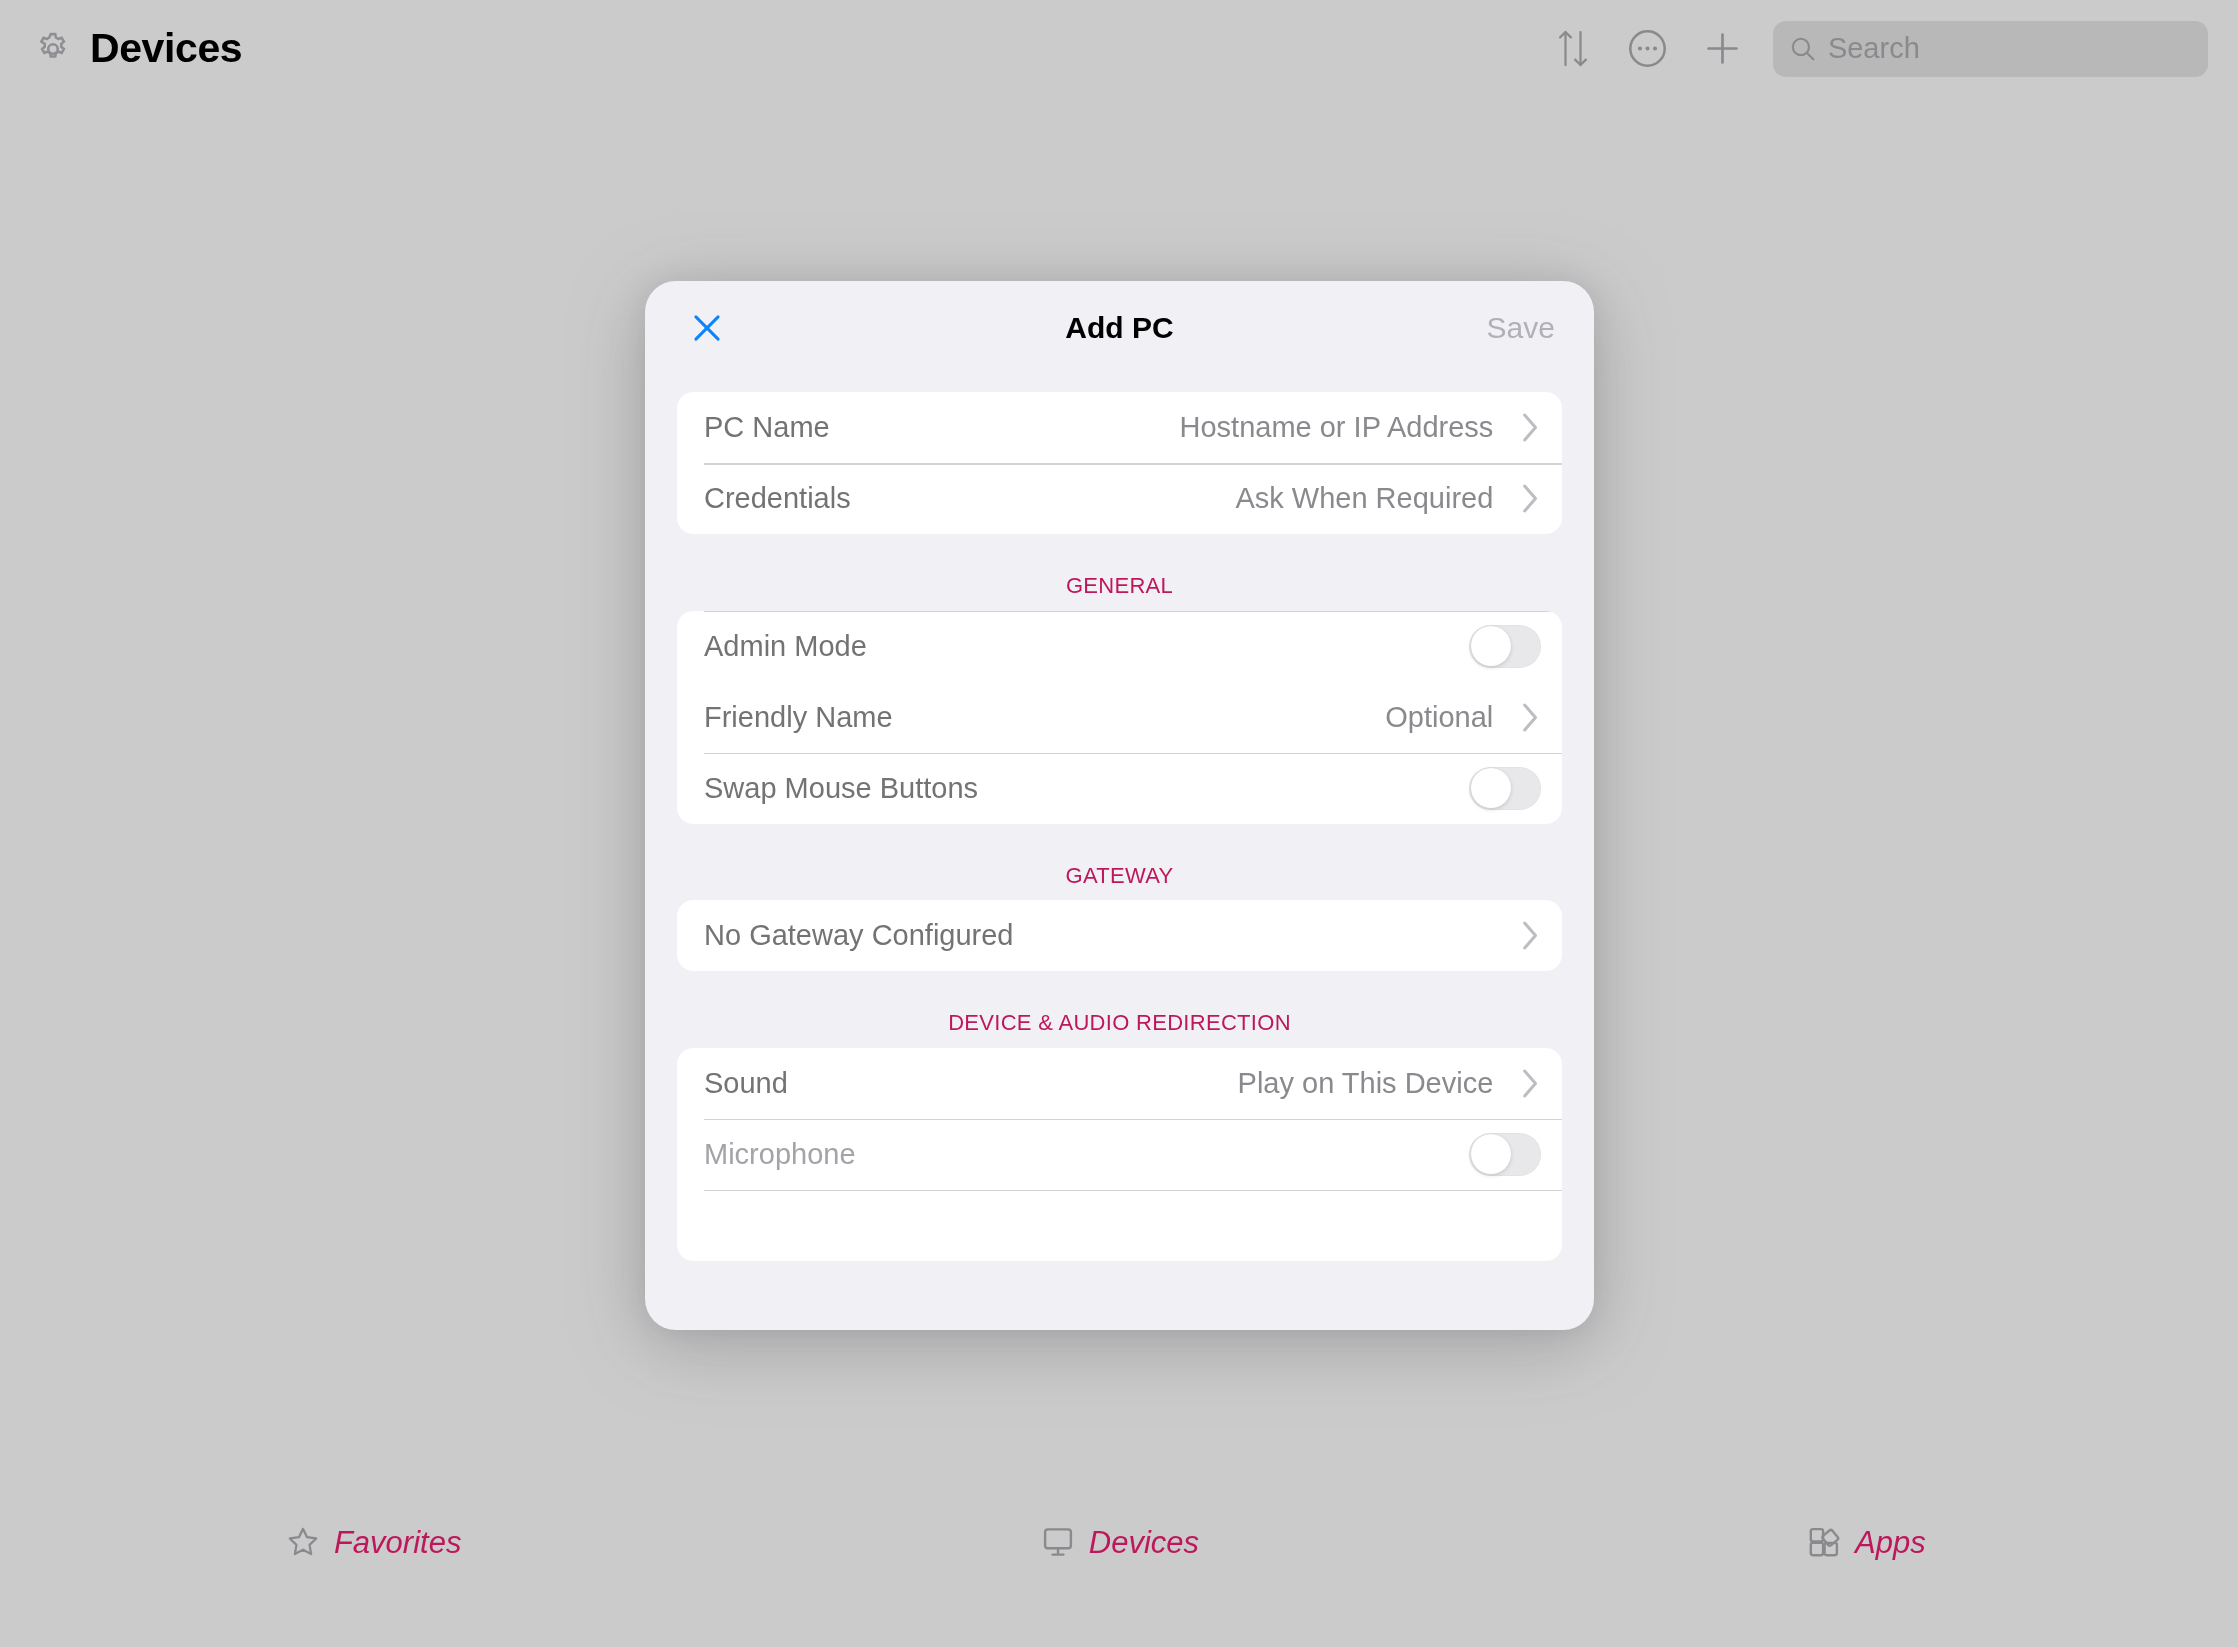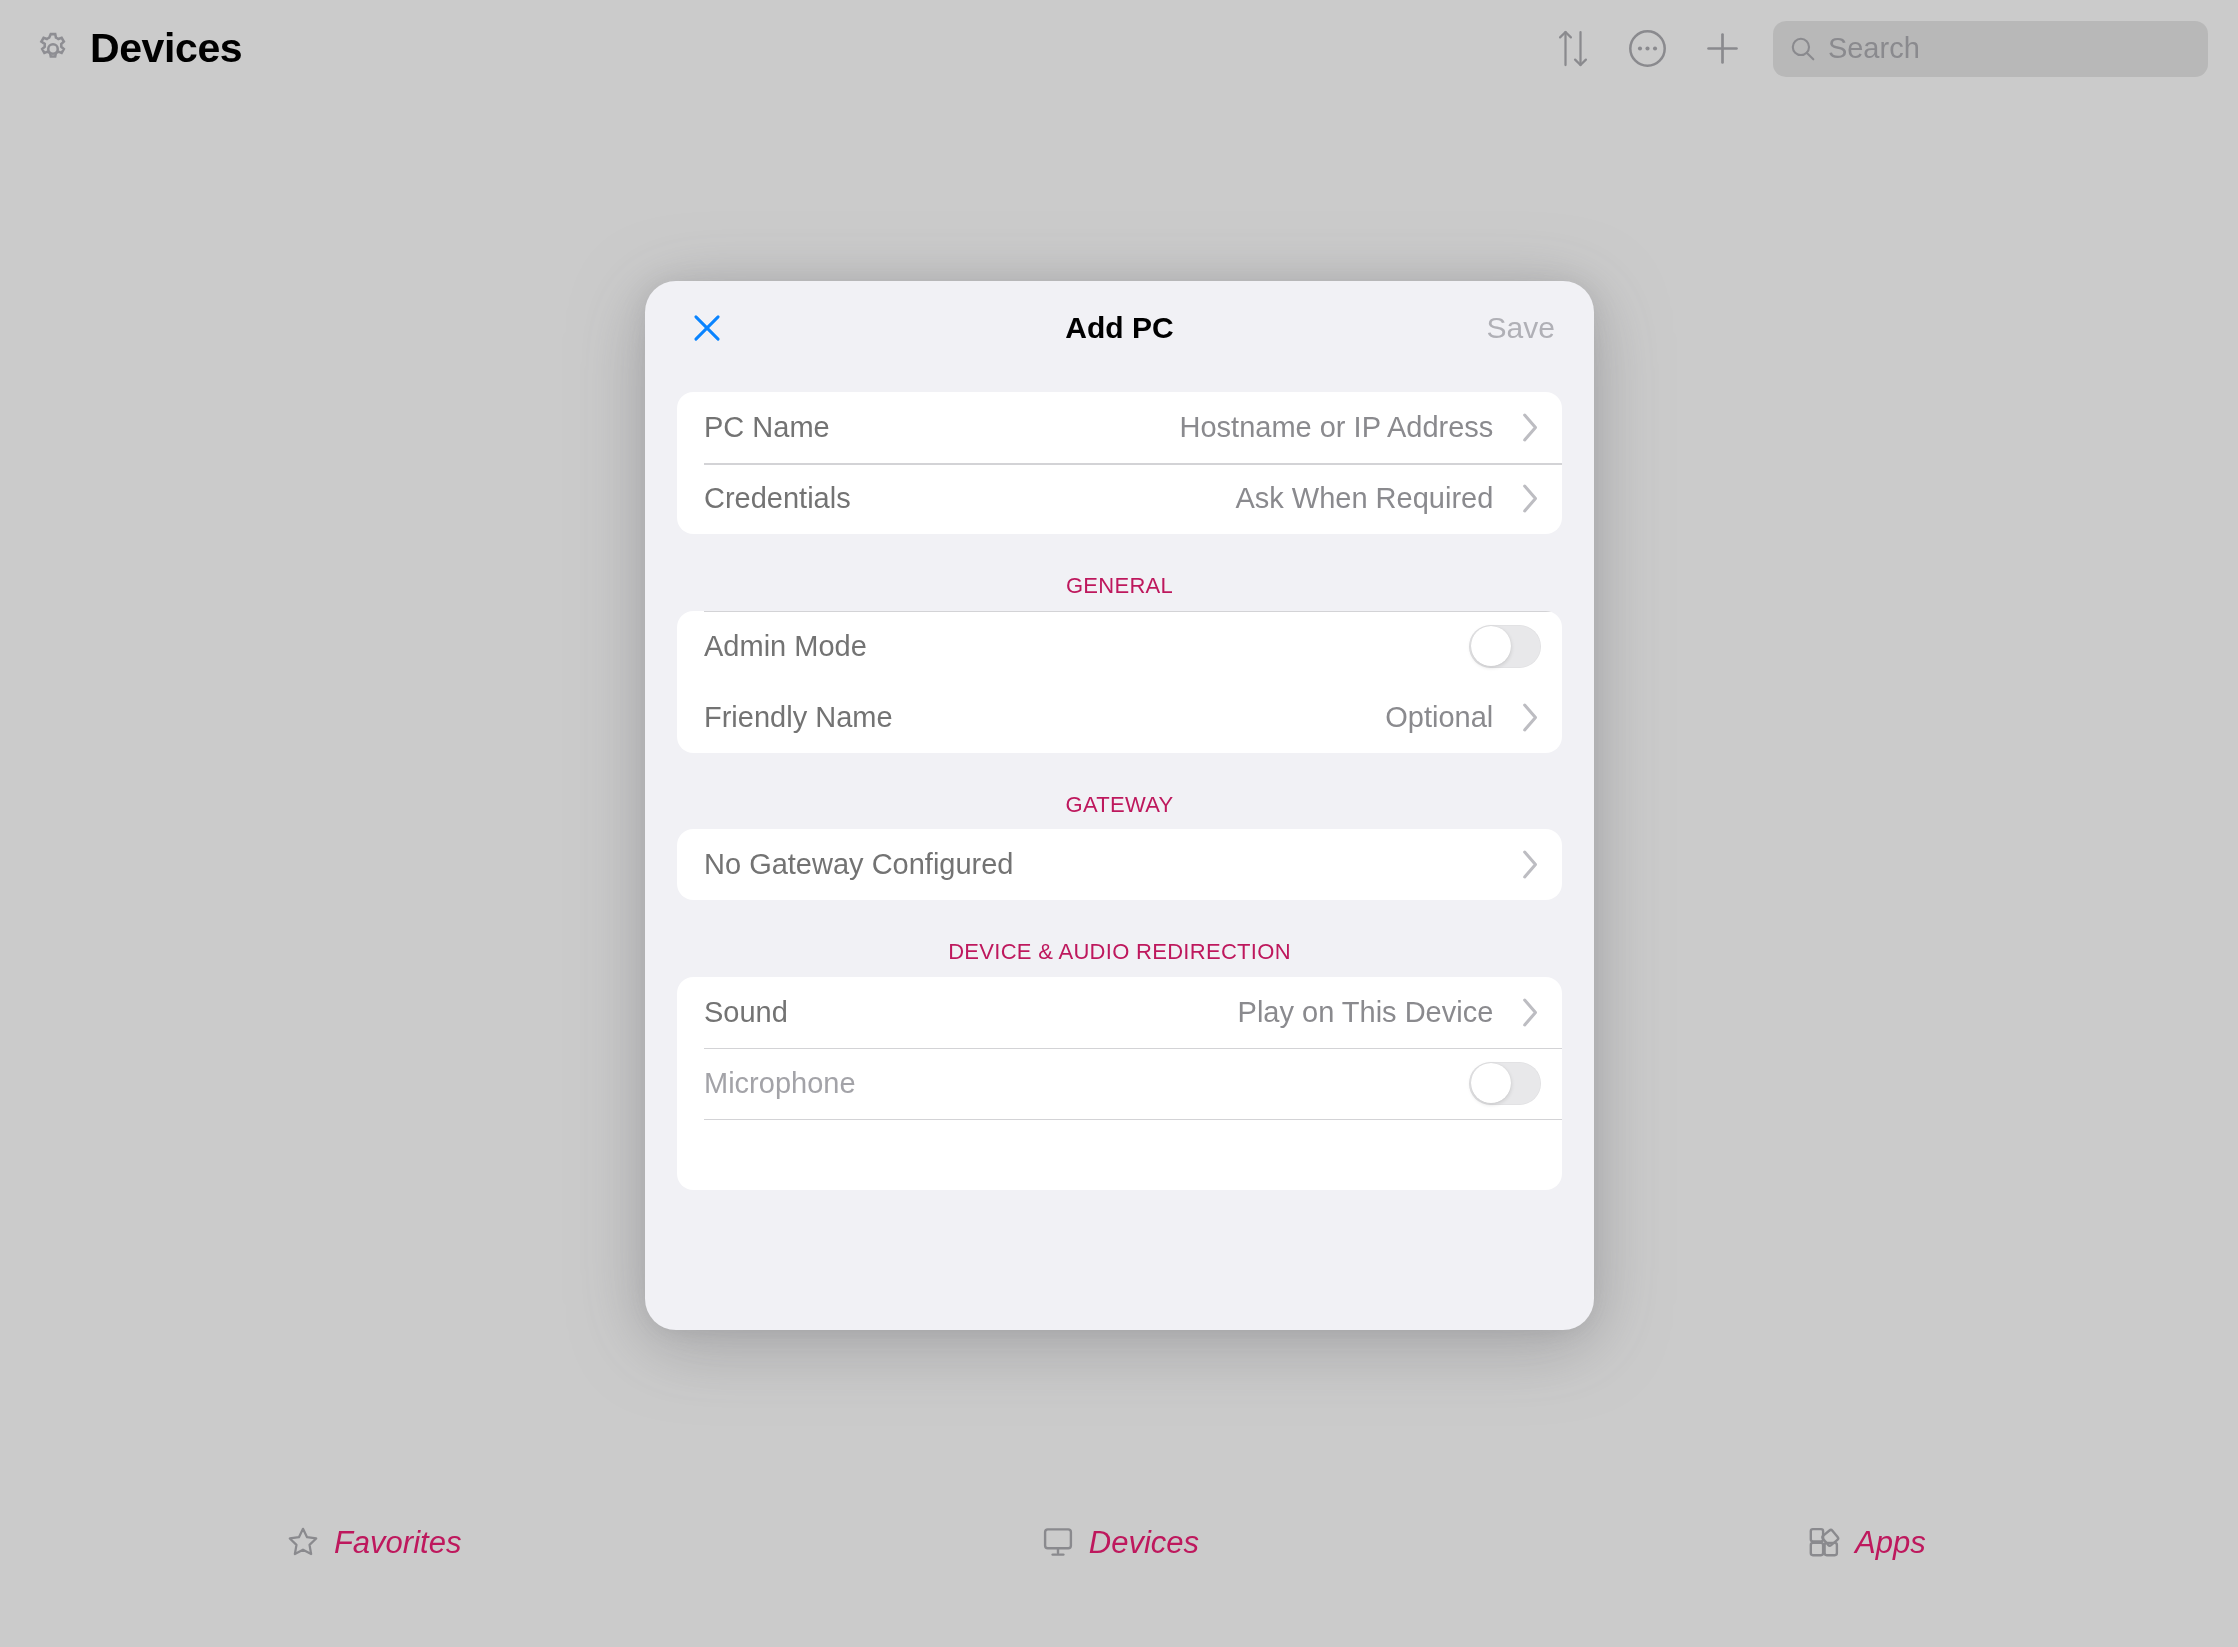--- a/index.html
+++ b/index.html
@@ -358,20 +358,28 @@
           <span class="row-label">Friendly Name</span>
           <span class="row-right">
             <span class="row-value">Optional</span>
             <span>
               <svg class="chevron" width="19.7" height="31" viewBox="0 0 12 20" fill="none" stroke="currentColor" stroke-width="2" stroke-linecap="round" stroke-linejoin="round">
                   <path d="M2 2l7 8-7 8"></path>
                 </svg>
             </span>
           </span>
         </div>
+        <div class="row row-sep">
+          <span class="row-label">Swap Mouse Buttons</span>
+          <span class="row-right">
+            <span class="toggle">
+                <span class="knob"></span>
+              </span>
+          </span>
+        </div>
       </div>
 
       <div class="section-header">GATEWAY</div>
       <div class="card">
         <div class="row">
           <span class="row-label">No Gateway Configured</span>
           <span class="row-right">
             <span>
               <svg class="chevron" width="19.7" height="31" viewBox="0 0 12 20" fill="none" stroke="currentColor" stroke-width="2" stroke-linecap="round" stroke-linejoin="round">
                   <path d="M2 2l7 8-7 8"></path>

